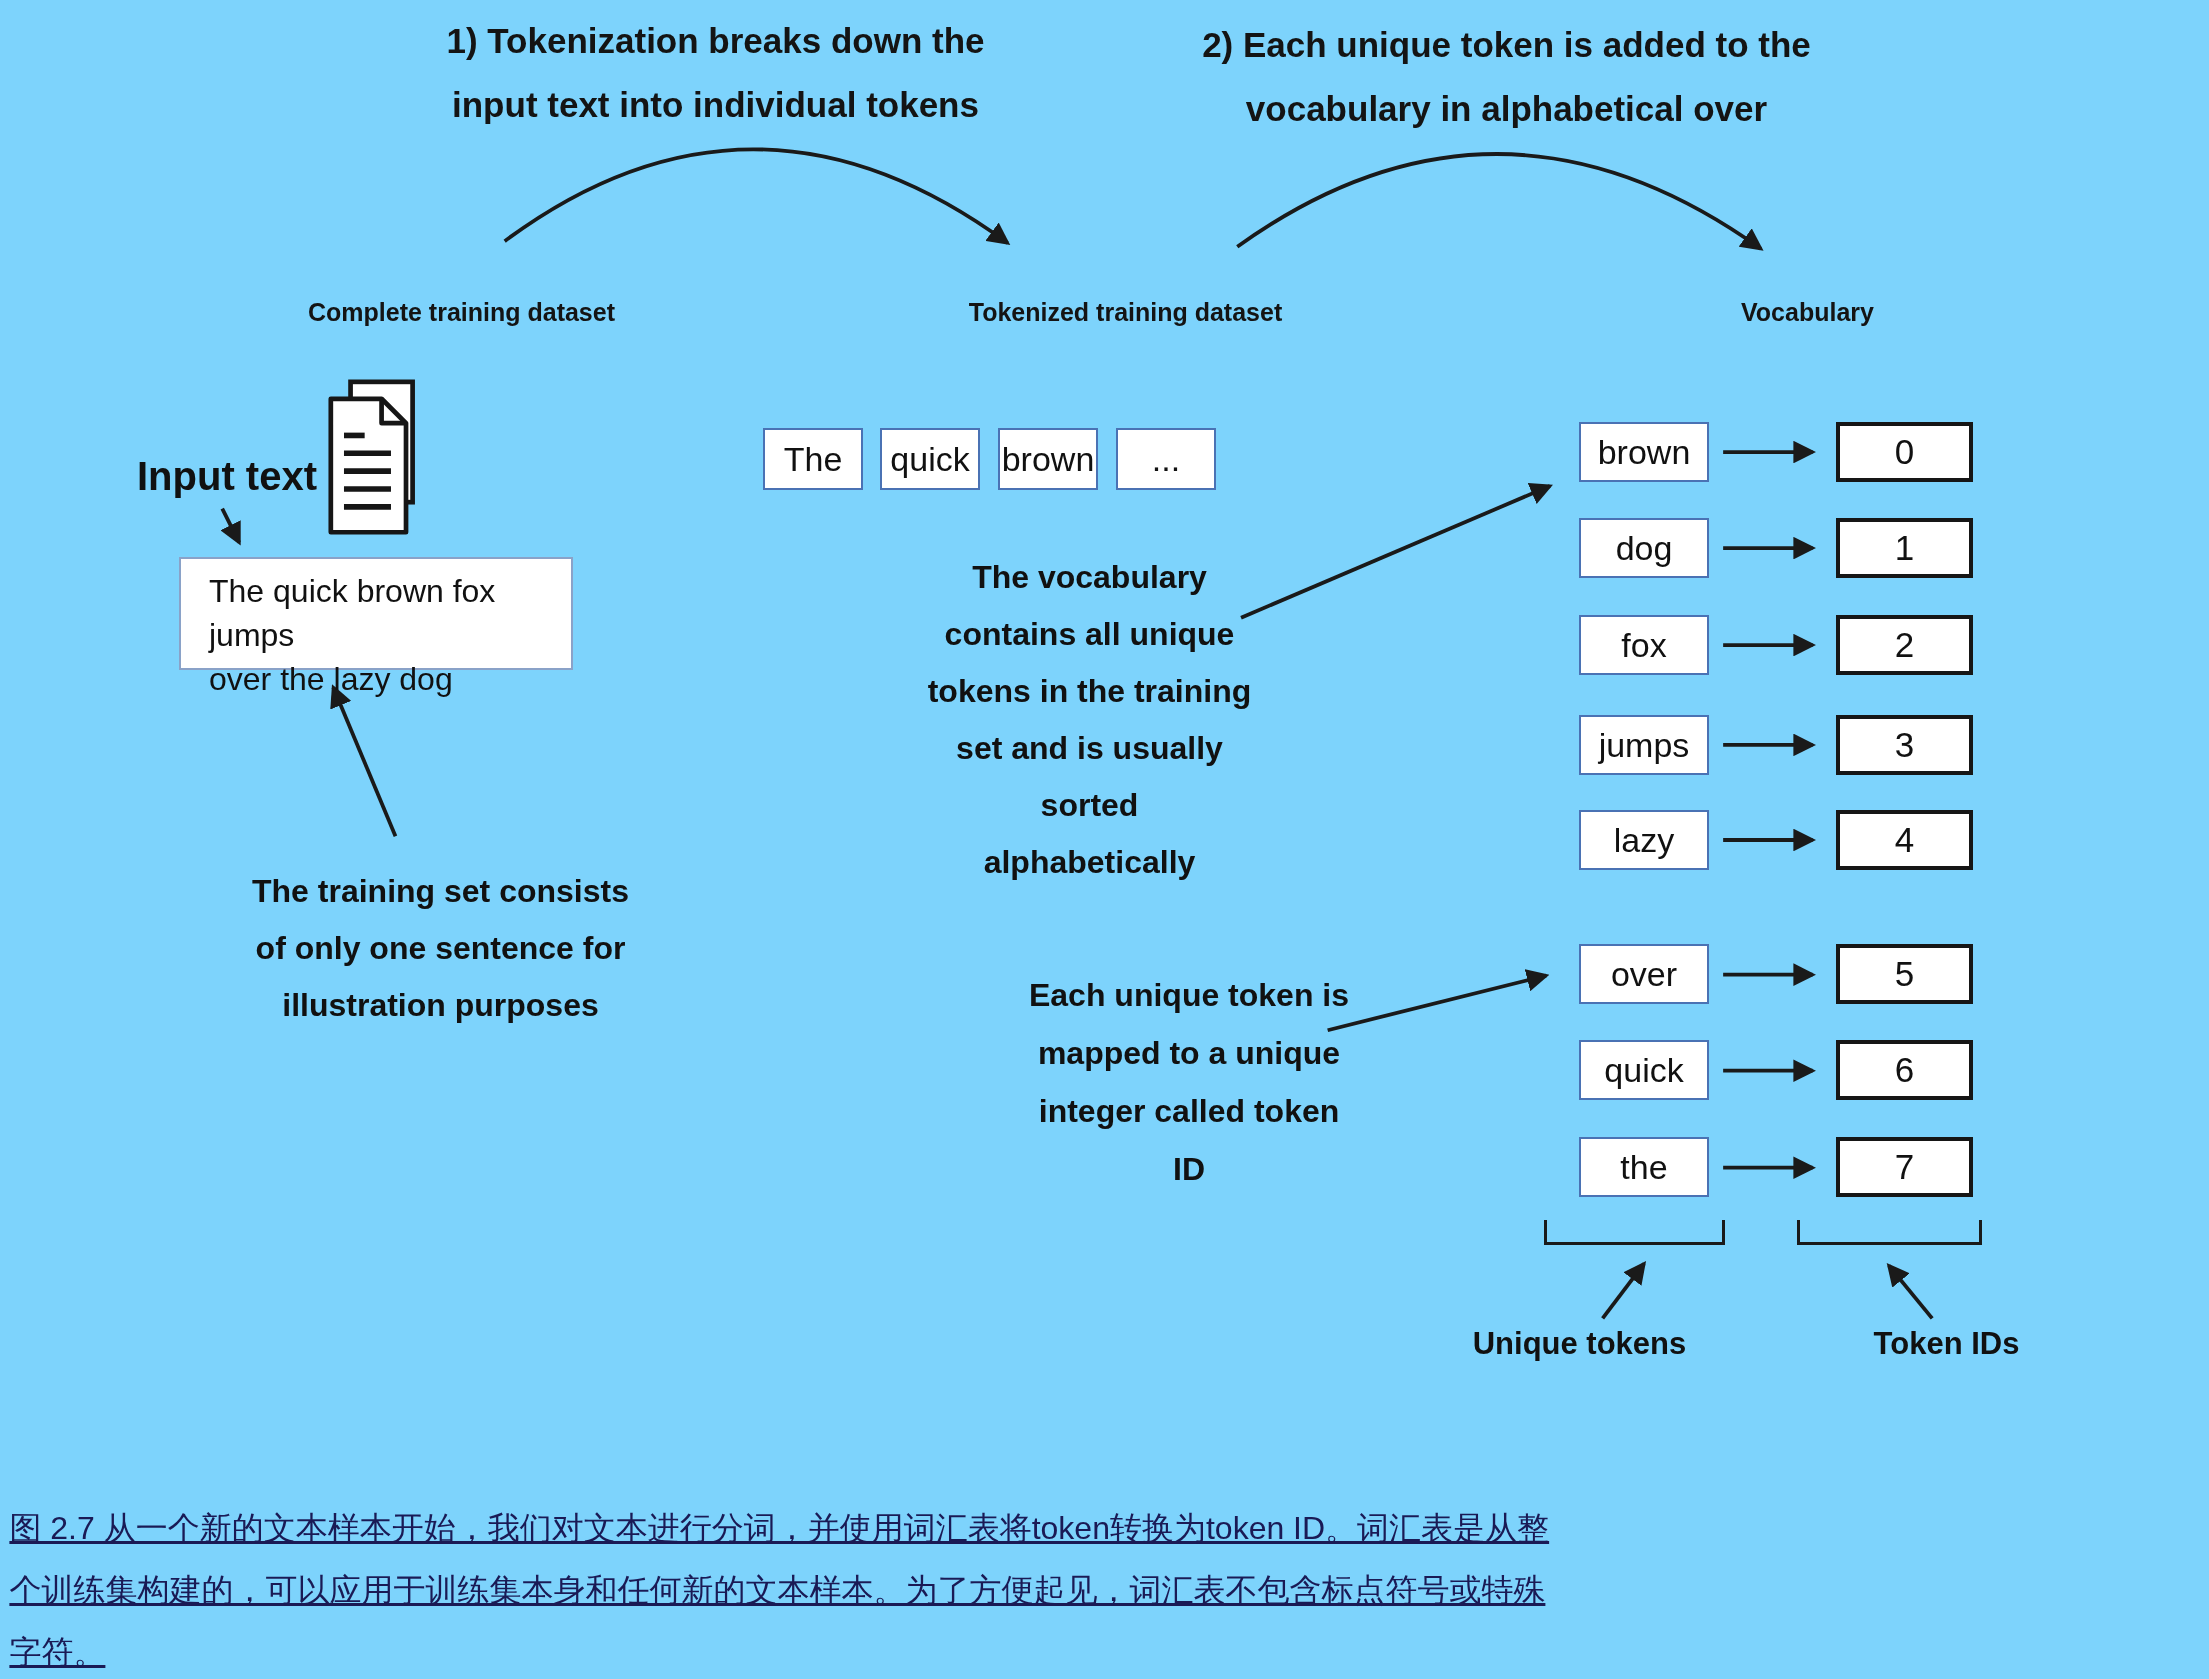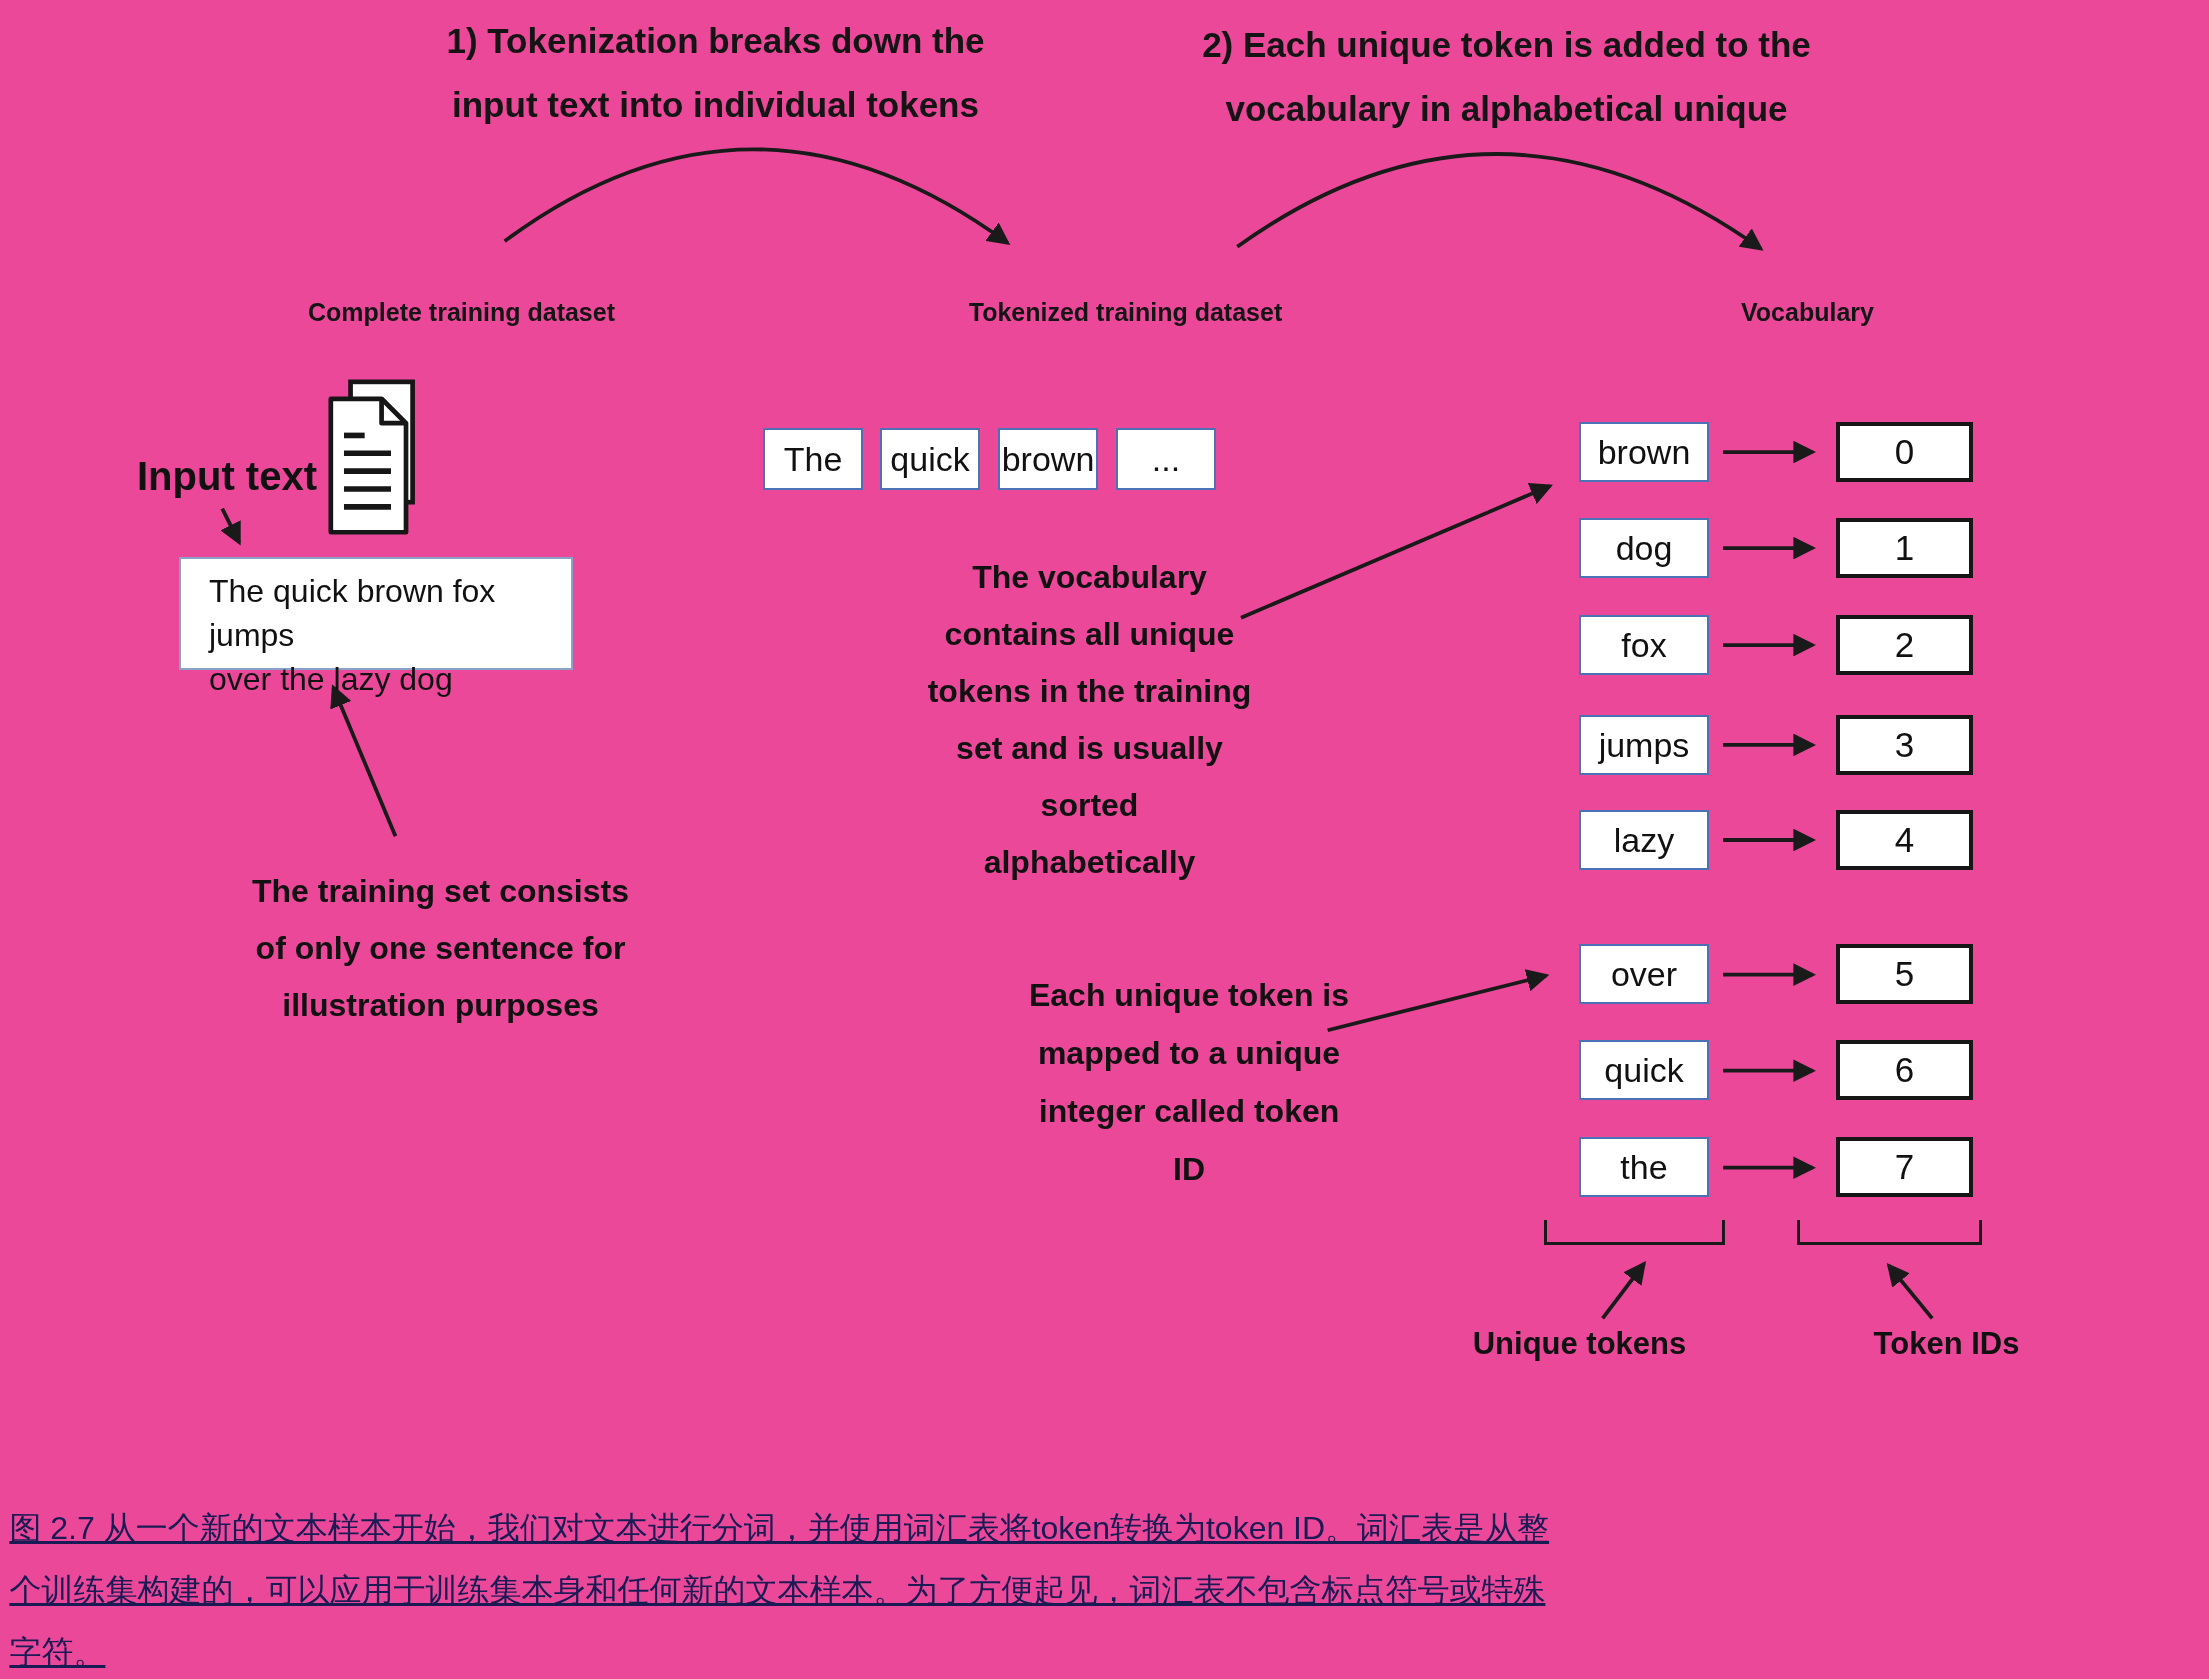--- a/index.html
+++ b/index.html
@@ -1,19 +1,19 @@
 <!DOCTYPE html>
 <html style="--blue: #4a72b4; --input-blue: #8aa2c8; --caption: #1a1a55;font-size:15px"><head>
 <meta charset="utf-8">
 <style>
   html,body{margin:0;padding:0;background:#ffffff;}
   .canvas{
     position:relative;
     width:2209px;height:1680px;
-    background:#ec4899;
+    background:#7dd3fc;
     font-family:"Liberation Sans", "DejaVu Sans", sans-serif;
     color:#111;
     overflow:hidden;
   }
   .overlay{position:absolute;left:0;top:0;width:2209px;height:1680px;pointer-events:none;}
   .abs{position:absolute;}
   .center{text-align:center;}
 
   
   .annotation{font-size:35px;font-weight:bold;line-height:64px;color:#141414;}
@@ -124,21 +124,21 @@
     <path d="M 1830 1137 L 1925 1137" stroke="#1a1a1a" stroke-width="4" fill="none" marker-end="url(#ah)"></path>
     <path d="M 1830 1240 L 1925 1240" stroke="#1a1a1a" stroke-width="4" fill="none" marker-end="url(#ah)"></path>
   </svg>
 
   <div id="ann1" class="abs center annotation">
     <div>1) Tokenization breaks down the</div>
     <div>input text into individual tokens</div>
   </div>
   <div id="ann2" class="abs center annotation">
     <div>2) Each unique token is added to the</div>
-    <div>vocabulary in alphabetical unique</div>
+    <div>vocabulary in alphabetical over</div>
   </div>
 
   <div id="hdr1" class="abs center col-header">Complete training dataset</div>
   <div id="hdr2" class="abs center col-header">Tokenized training dataset</div>
   <div id="hdr3" class="abs center col-header">Vocabulary</div>
 
   <svg class="abs" style="left:328px;top:379px;" width="94" height="158" viewBox="0 0 100 168">
     <rect x="24" y="3" width="66" height="128" fill="#fff" stroke="#161616" stroke-width="5"></rect>
     <path d="M3 21 L57 21 L83 47 L83 163 L3 163 Z" fill="#fff" stroke="#161616" stroke-width="5" stroke-linejoin="round"></path>
     <path d="M57 21 L57 47 L83 47" fill="none" stroke="#161616" stroke-width="5" stroke-linejoin="round"></path>

